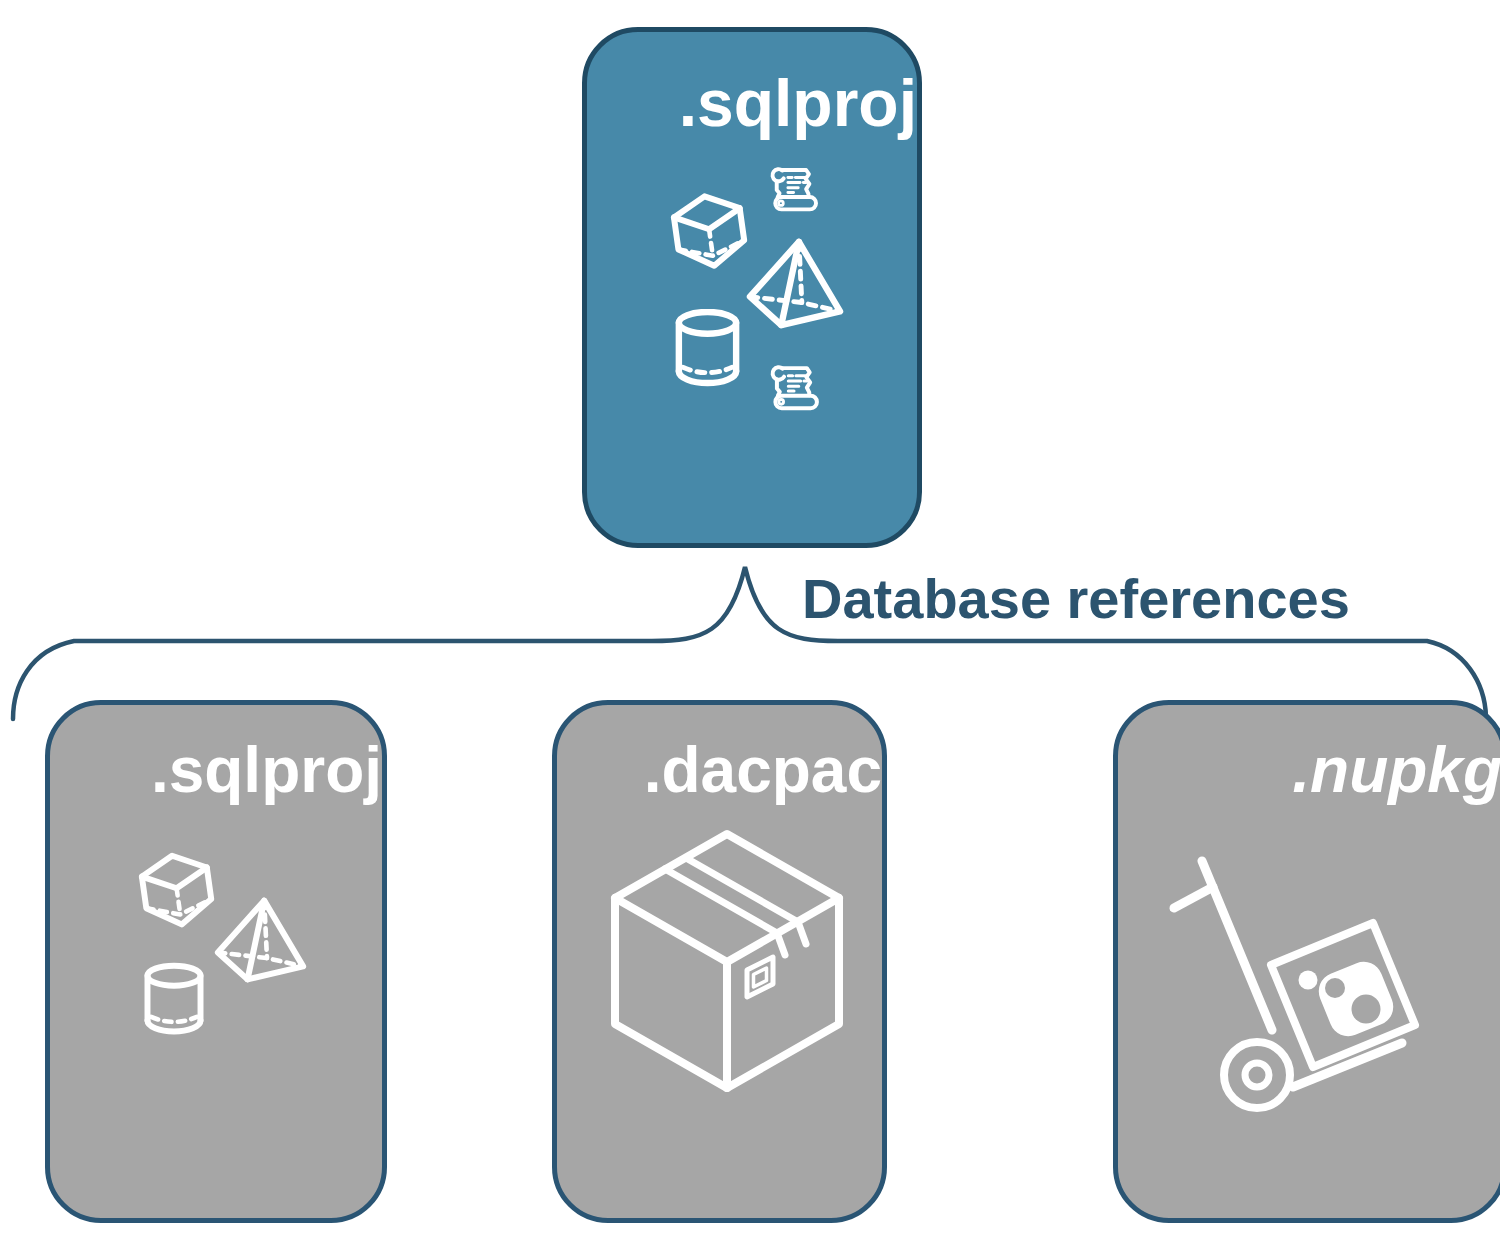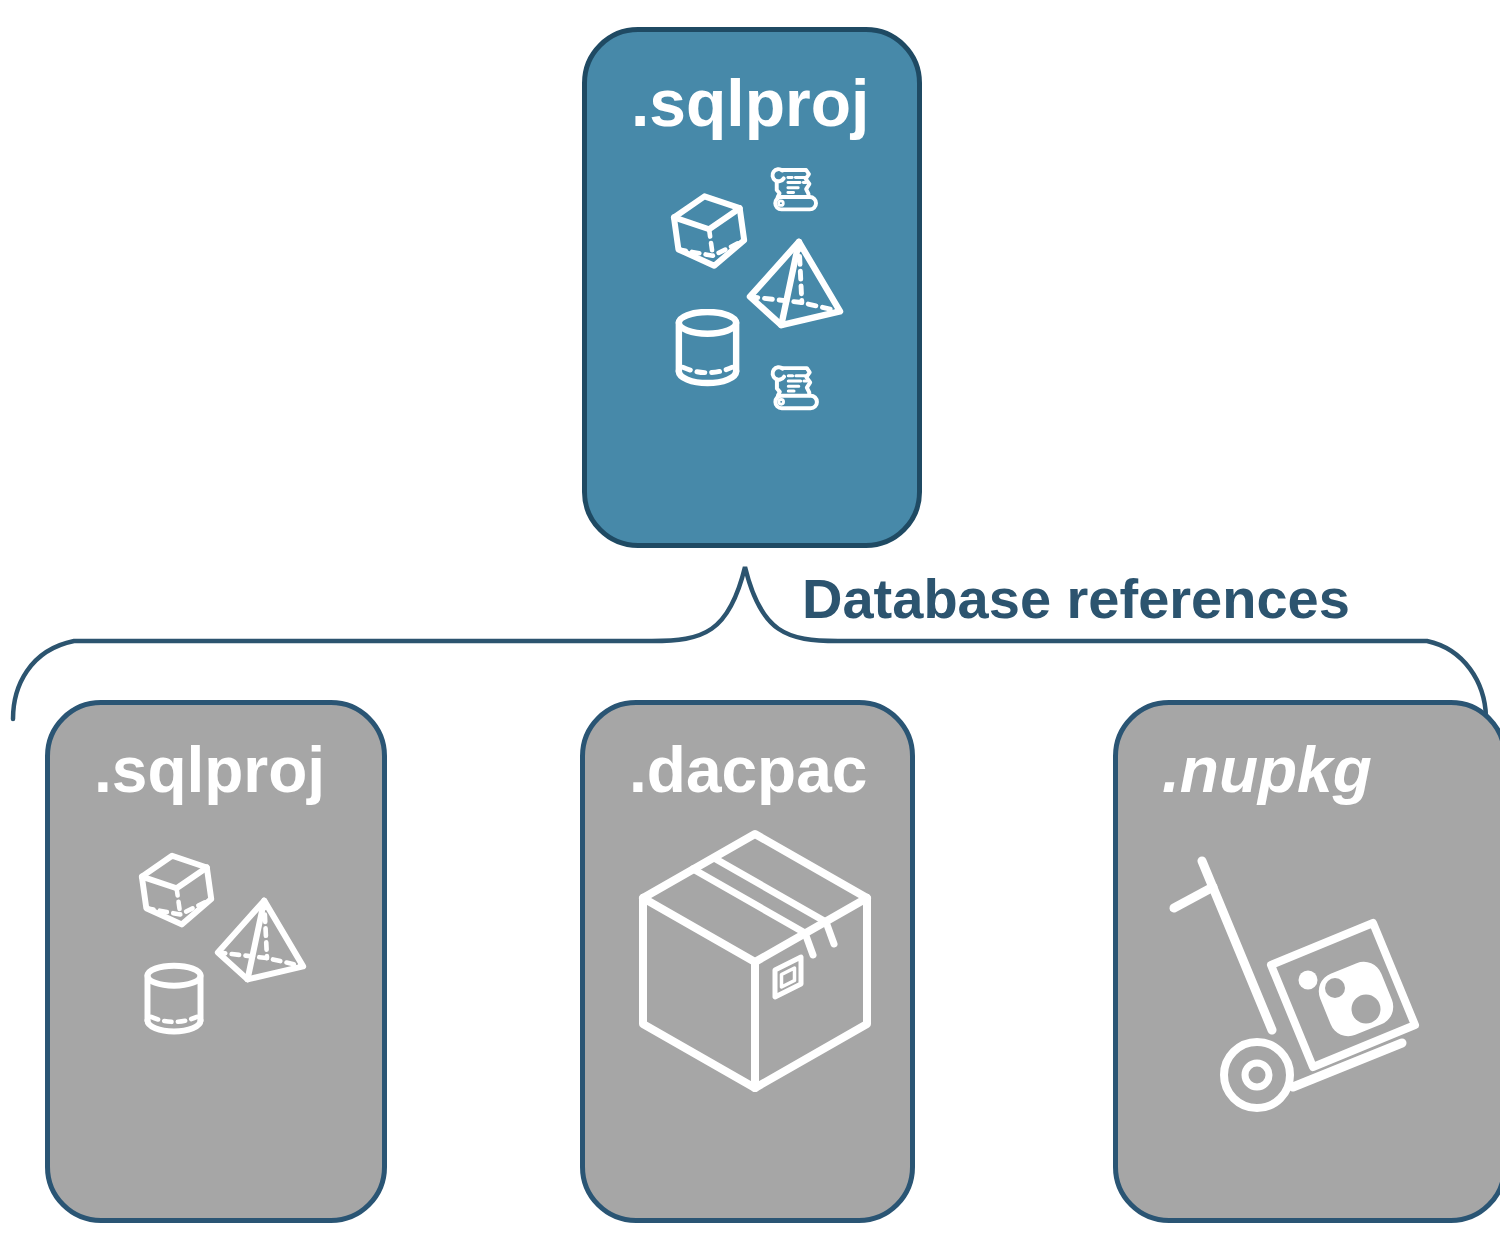--- a/index.html
+++ b/index.html
@@ -4,25 +4,25 @@
 <style>
   html,body{margin:0;padding:0;background:#ffffff;}
   .canvas{
     position:relative;width:1500px;height:1250px;background:#ffffff;
     font-family:"Liberation Sans", sans-serif;overflow:hidden;
   }
   .node{position:absolute;border-radius:56px;box-sizing:border-box;}
   .node-top{left:582px;top:27px;width:340px;height:521px;background:#4789A9;border:5px solid #1F4A63;}
   .node-gray{top:700px;height:523px;background:#A6A6A6;border:5px solid #2A5574;}
   .node-child-1{left:45px;width:342px;}
-  .node-child-2{left:580px;width:335px;}
+  .node-child-2{left:552px;width:335px;}
   .node-child-3{left:1113px;width:394px;font-style:italic;}
   .node-label{
-    position:absolute;left:0;top:33px;width:100%;text-align:left;
-    color:#ffffff;font-weight:bold;font-size:64px;line-height:1;letter-spacing:0px;padding-left:44px;
+    position:absolute;left:0;top:33px;width:100%;text-align:right;
+    color:#ffffff;font-weight:bold;font-size:64px;line-height:1;letter-spacing:0px;
   }
   .node-top .node-label{top:38px;font-size:66px;}
   .ic{position:absolute;display:block;}
   .brace{position:absolute;left:0;top:0;width:1500px;height:1250px;}
   .dbref-label{
     position:absolute;left:802px;top:571px;
     color:#2C546F;font-weight:bold;font-size:56px;line-height:1;white-space:nowrap;
   }
 </style>
 </head>

